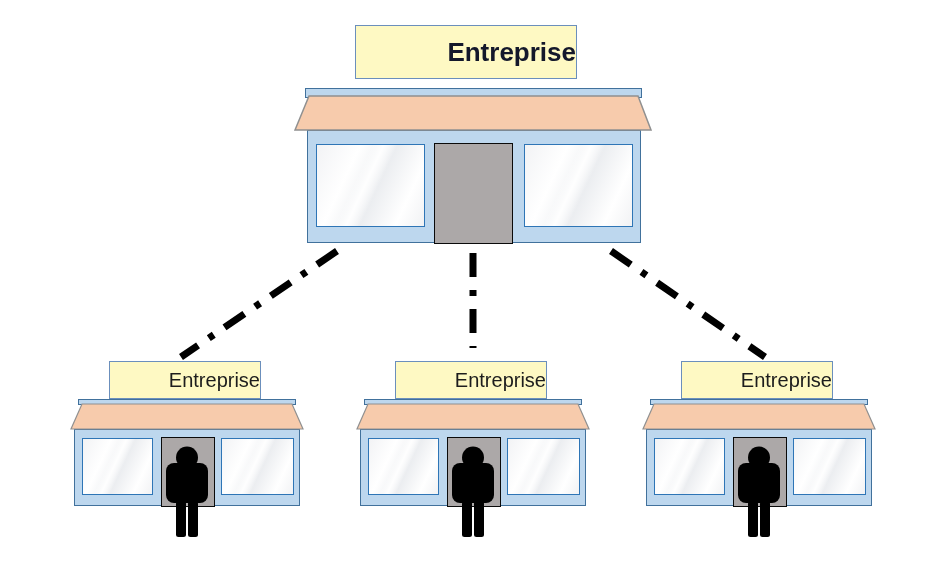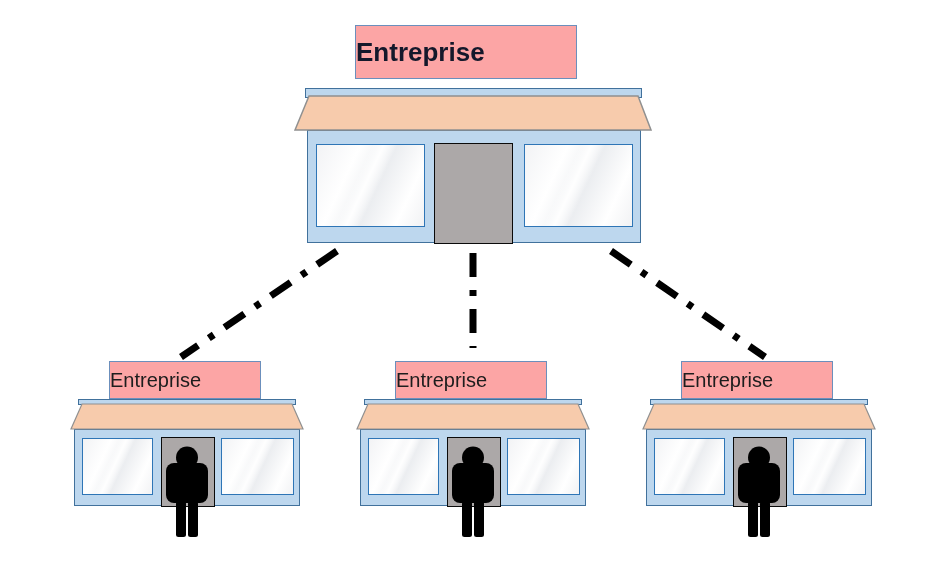--- a/index.html
+++ b/index.html
@@ -3,22 +3,22 @@
 <meta charset="utf-8">
 <style>
   html,body{margin:0;padding:0;background:#fff;}
   .canvas{
     position:relative;width:945px;height:567px;background:#ffffff;overflow:hidden;
     font-family:"Liberation Sans","DejaVu Sans",sans-serif;
   }
   .abs{position:absolute;}
   
   .label-box{
-    position:absolute;display:flex;align-items:center;justify-content:flex-start;
-    background:#fca5a5;border:1.5px solid #6b8fbc;box-sizing:border-box;color:#1a1d2e;
+    position:absolute;display:flex;align-items:center;justify-content:flex-end;
+    background:#fef9c3;border:1.5px solid #6b8fbc;box-sizing:border-box;color:#1a1d2e;
   }
   .label-box.hq{font-weight:700;font-size:26px;color:#14182b;}
   .label-box.branch{font-size:20px;font-weight:400;border-width:1px;color:#1d1d1d;}
   .roof-strip{
     position:absolute;background:#bdd7ee;border:1.5px solid #41719c;box-sizing:border-box;
   }
   .bbody{
     position:absolute;background:#bdd7ee;border:1.5px solid #41719c;box-sizing:border-box;
   }
   .window{

